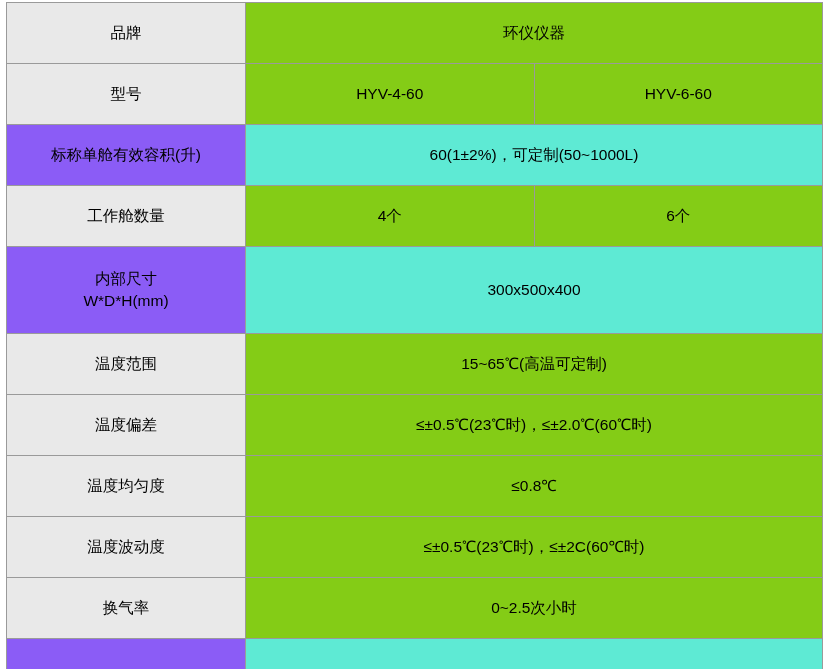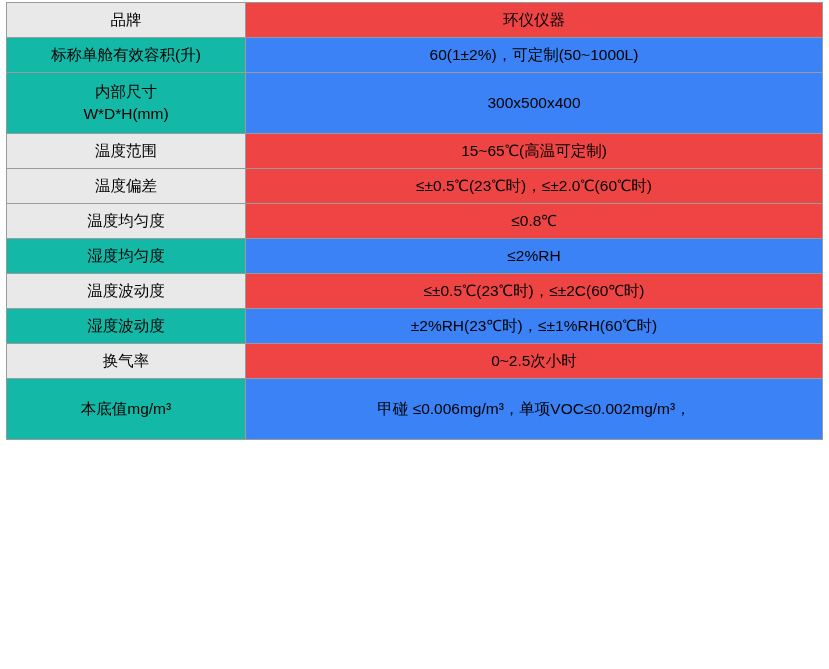--- a/index.html
+++ b/index.html
@@ -24,85 +24,87 @@
     border-collapse: collapse;
     width: 817px;
     table-layout: fixed;
   }
   table.spec-table td {
     border: 1px solid #9a9a9a;
     text-align: center;
     vertical-align: middle;
     font-size: 15.5px;
     line-height: 1.45;
-    padding: 3px 4px;
+    padding: 16px 4px;
     word-break: break-word;
   }
   td.label {
     width: 230px;
-    background: #14b8a6;
+    background: #8b5cf6;
     font-size: 15.5px;
   }
   td.value {
-    background: #3b82f6;
+    background: #5eead4;
   }
   tr.shaded td.value {
-    background: #ef4444;
+    background: #84cc16;
   }
   tr.shaded td.label {
     background: #e9e9e9;
   }
   .row-h-std { height: 28px; }
   .row-h-two { height: 54px; }
   .two-line span { display: block; }
 </style>
 </head>
 <body>
 
 <div class="spec-table-wrap">
   <table class="spec-table">
     <tbody id="spec-table-body">
         <tr class="shaded">
           <td class="label row-h-std">品牌</td>
           <td class="value row-h-std" colspan="2">环仪仪器</td>
         </tr>
+        <tr class="shaded">
+          <td class="label row-h-std">型号</td>
+          <td class="value row-h-std">HYV-4-60</td>
+          <td class="value row-h-std">HYV-6-60</td>
+        </tr>
         <tr>
           <td class="label row-h-std">标称单舱有效容积(升)</td>
           <td class="value row-h-std" colspan="2">60(1±2%)，可定制(50~1000L)</td>
+        </tr>
+        <tr class="shaded">
+          <td class="label row-h-std">工作舱数量</td>
+          <td class="value row-h-std">4个</td>
+          <td class="value row-h-std">6个</td>
         </tr>
         <tr>
           <td class="label row-h-two two-line">
             <span>内部尺寸</span>
             <span>W*D*H(mm)</span>
           </td>
           <td class="value row-h-two" colspan="2">300x500x400</td>
         </tr>
         <tr class="shaded">
           <td class="label row-h-std">温度范围</td>
           <td class="value row-h-std" colspan="2">15~65℃(高温可定制)</td>
         </tr>
         <tr class="shaded">
           <td class="label row-h-std">温度偏差</td>
           <td class="value row-h-std" colspan="2">≤±0.5℃(23℃时)，≤±2.0℃(60℃时)</td>
         </tr>
         <tr class="shaded">
           <td class="label row-h-std">温度均匀度</td>
           <td class="value row-h-std" colspan="2">≤0.8℃</td>
         </tr>
-        <tr>
-          <td class="label row-h-std">湿度均匀度</td>
-          <td class="value row-h-std" colspan="2">≤2%RH</td>
-        </tr>
         <tr class="shaded">
           <td class="label row-h-std">温度波动度</td>
           <td class="value row-h-std" colspan="2">≤±0.5℃(23℃时)，≤±2C(60℃时)</td>
-        </tr>
-        <tr>
-          <td class="label row-h-std">湿度波动度</td>
-          <td class="value row-h-std" colspan="2">±2%RH(23℃时)，≤±1%RH(60℃时)</td>
         </tr>
         <tr class="shaded">
           <td class="label row-h-std">换气率</td>
           <td class="value row-h-std" colspan="2">0~2.5次小时</td>
         </tr>
         <tr>
           <td class="label row-h-two">本底值mg/m³</td>
           <td class="value row-h-two two-line" colspan="2">
             <span>甲碰 ≤0.006mg/m³，单项VOC≤0.002mg/m³，</span>
           </td>

